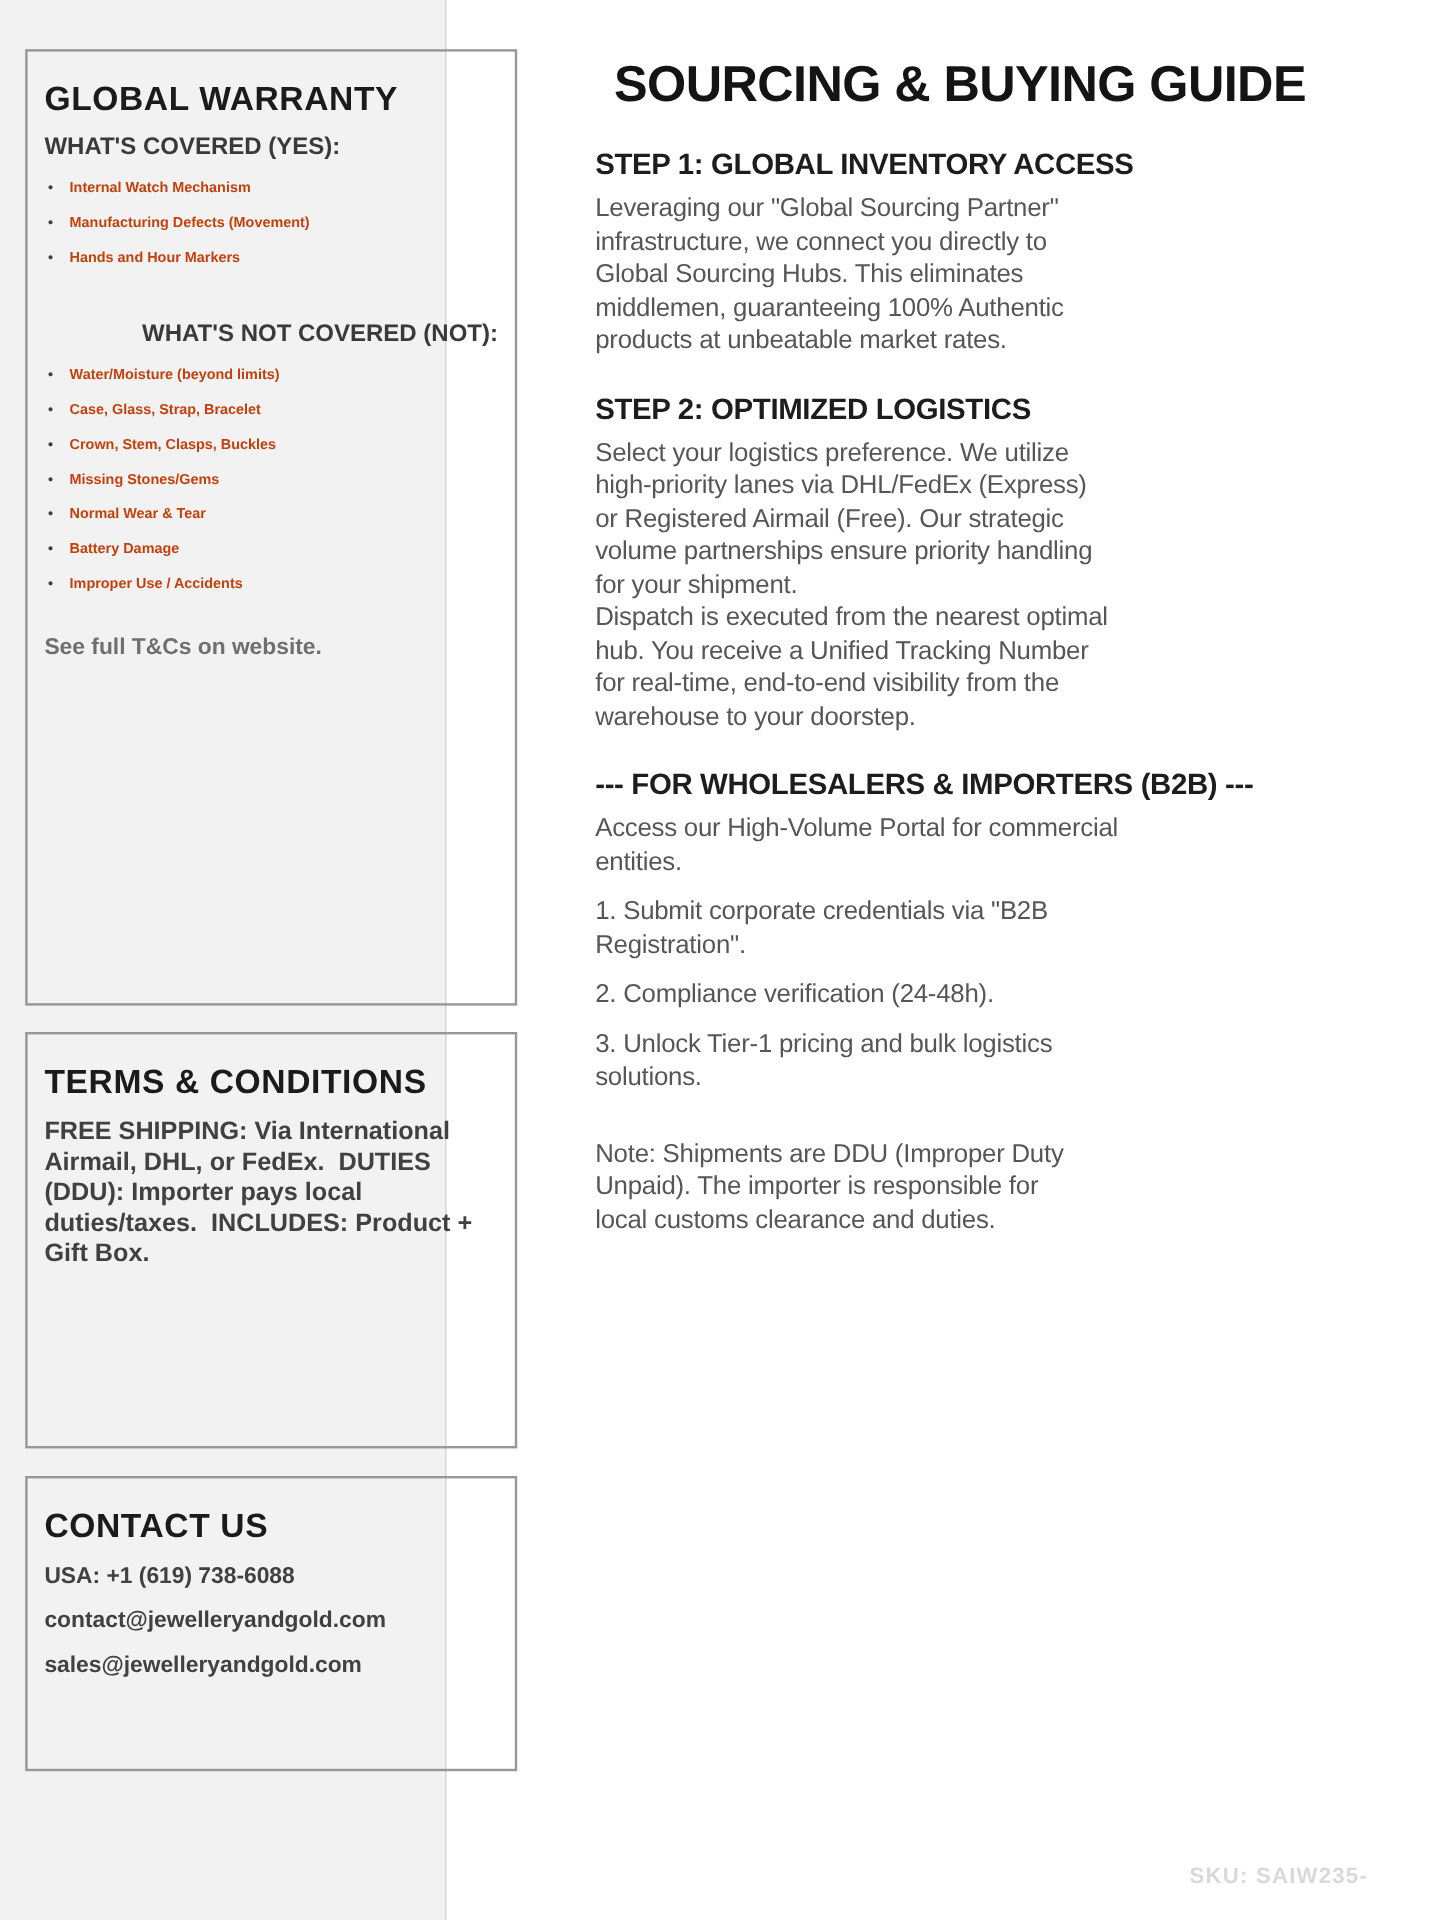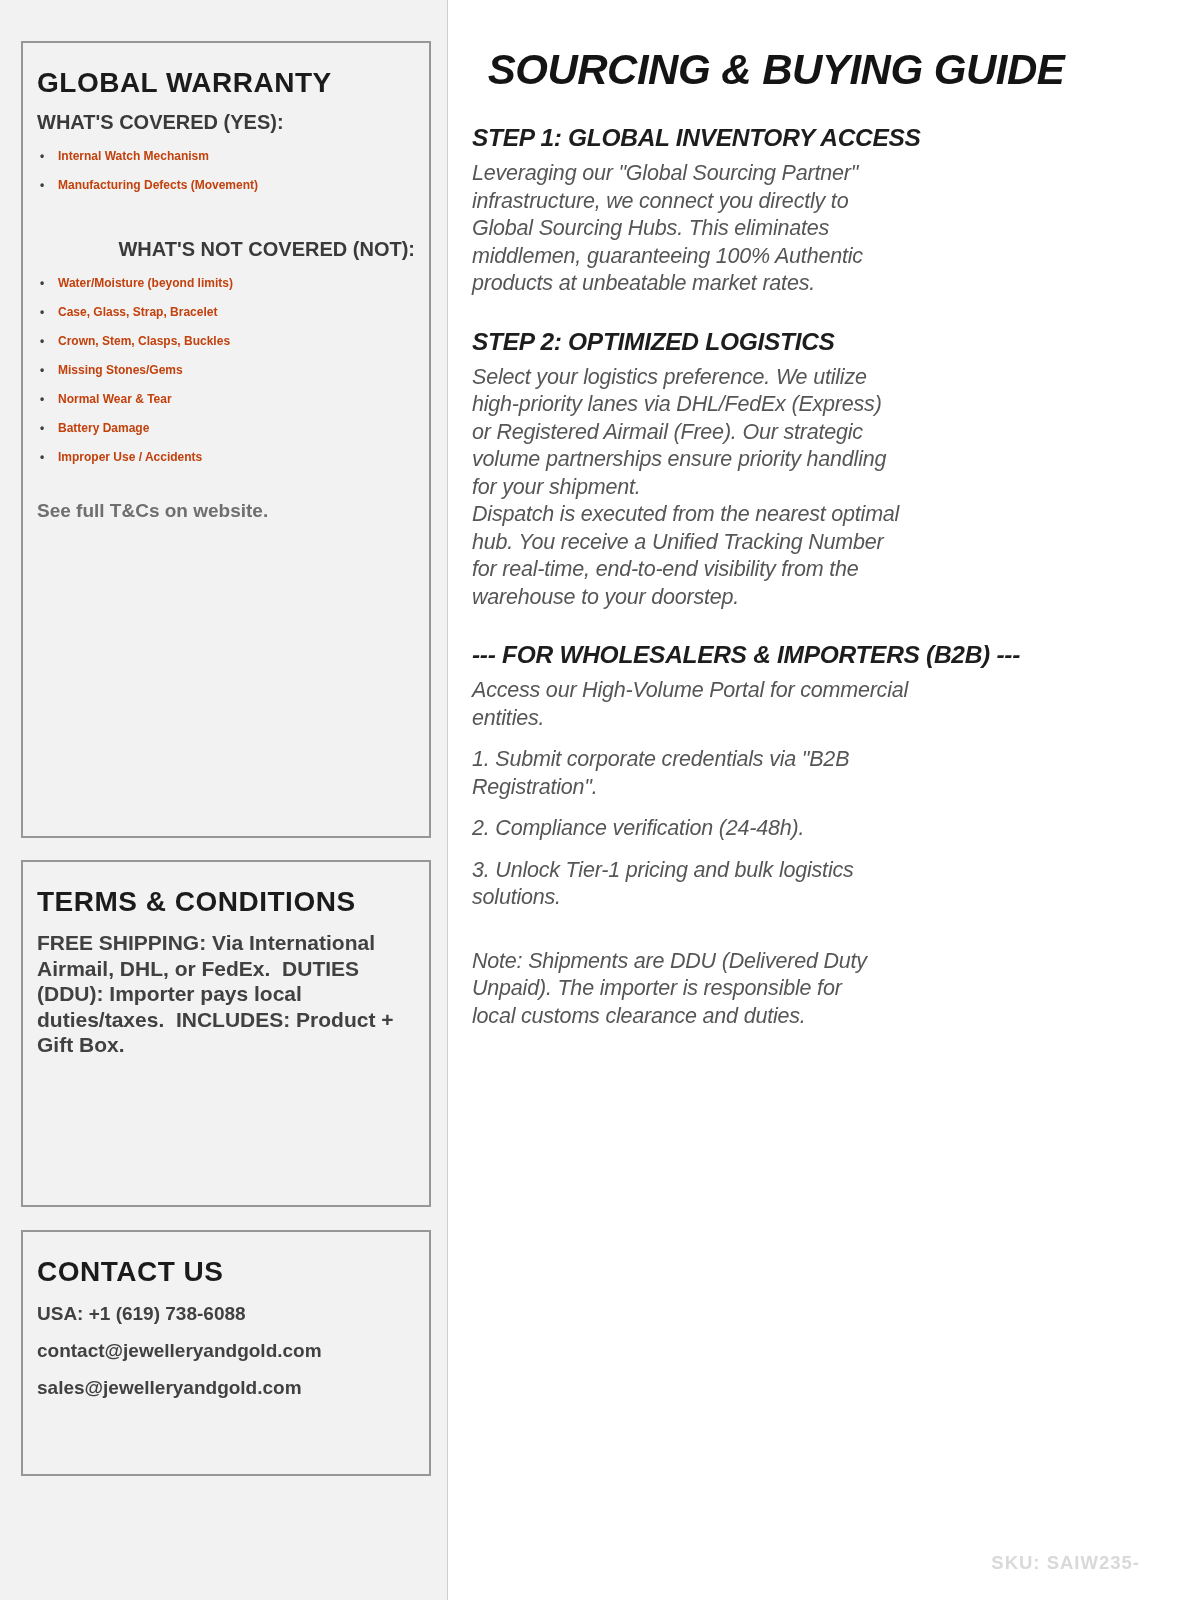--- a/index.html
+++ b/index.html
@@ -8,21 +8,21 @@
     width: 1200px; height: 1600px;
     background: #ffffff;
     font-family: "Liberation Sans", sans-serif;
     position: relative;
     overflow: hidden;
   }
 
   
   .sidebar {
     position: absolute; left: 0; top: 0;
-    width: 448px; height: 1600px;
+    width: 372px; height: 1600px;
     background: #f2f2f2;
     border-right: 1px solid #cfcfcf;
   }
   .side-box {
     margin-left: 21px;
     width: 410px;
     border: 2px solid #97979a;
     padding: 24px 14px 0 14px;
   }
   .box-warranty { margin-top: 41px; height: 797px; }
@@ -67,24 +67,23 @@
     white-space: pre-wrap;
   }
   .contact-line {
     margin: 15px 0;
     font-size: 19px; font-weight: 700;
     color: #414141;
   }
 
   
   .main {
-    position: absolute; left: 424px; top: 0;
+    position: absolute; left: 448px; top: 0;
     width: 752px; height: 1188px;
     padding: 46px 96px 0 48px;
-    font-style: italic;
   }
   .main-title {
     margin: 0 0 14px 0;
     text-align: center;
     font-size: 42px; font-weight: 700;
     letter-spacing: -0.5px;
     color: #141414;
   }
   .step { margin: 0; }
   .step-heading {
@@ -116,20 +115,21 @@
 <body>
 
 <div class="sidebar">
 
   <div class="side-box box-warranty">
     <h2 class="side-title">GLOBAL WARRANTY</h2>
     <div class="side-sub">WHAT'S COVERED (YES):</div>
     <ul class="side-list">
       <li>Internal Watch Mechanism</li>
       <li>Manufacturing Defects (Movement)</li>
+      <li>Hands and Hour Markers</li>
     </ul>
     <div class="side-sub not-covered">WHAT'S NOT COVERED (NOT):</div>
     <ul class="side-list">
       <li>Water/Moisture (beyond limits)</li>
       <li>Case, Glass, Strap, Bracelet</li>
       <li>Crown, Stem, Clasps, Buckles</li>
       <li>Missing Stones/Gems</li>
       <li>Normal Wear &amp; Tear</li>
       <li>Battery Damage</li>
       <li>Improper Use / Accidents</li>
@@ -186,19 +186,19 @@
 
   <div class="step">
     <h3 class="step-heading">--- FOR WHOLESALERS &amp; IMPORTERS (B2B) ---</h3>
     <p class="step-body">Access our High-Volume Portal for commercial
 entities.</p>
     <p class="step-body b2b-item">1. Submit corporate credentials via "B2B
 Registration".</p>
     <p class="step-body b2b-item">2. Compliance verification (24-48h).</p>
     <p class="step-body b2b-item">3. Unlock Tier-1 pricing and bulk logistics
 solutions.</p>
-    <p class="step-body b2b-note">Note: Shipments are DDU (Delivered Duty
+    <p class="step-body b2b-note">Note: Shipments are DDU (Improper Duty
 Unpaid). The importer is responsible for
 local customs clearance and duties.</p>
   </div>
 </div>
 
 <div class="sku">SKU: SAIW235-</div>
 
 </body></html>

